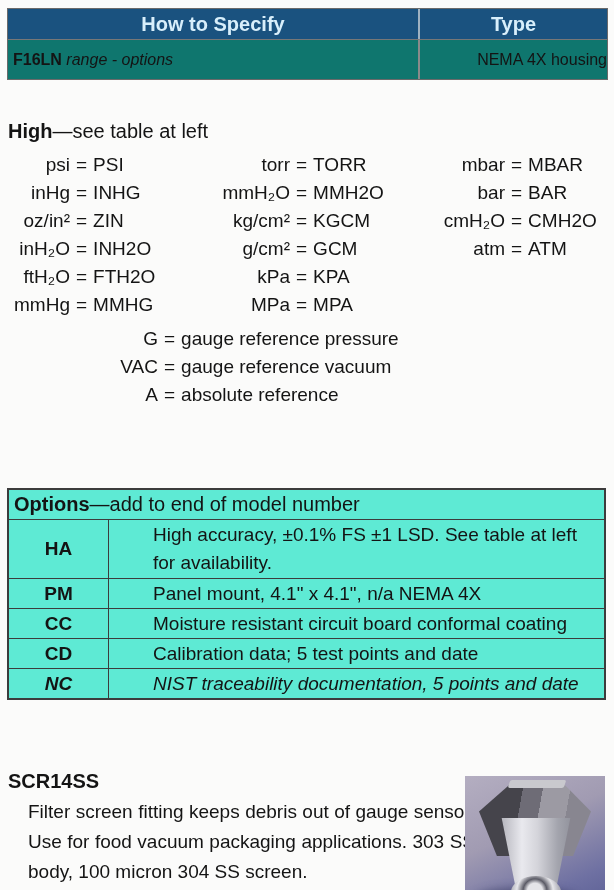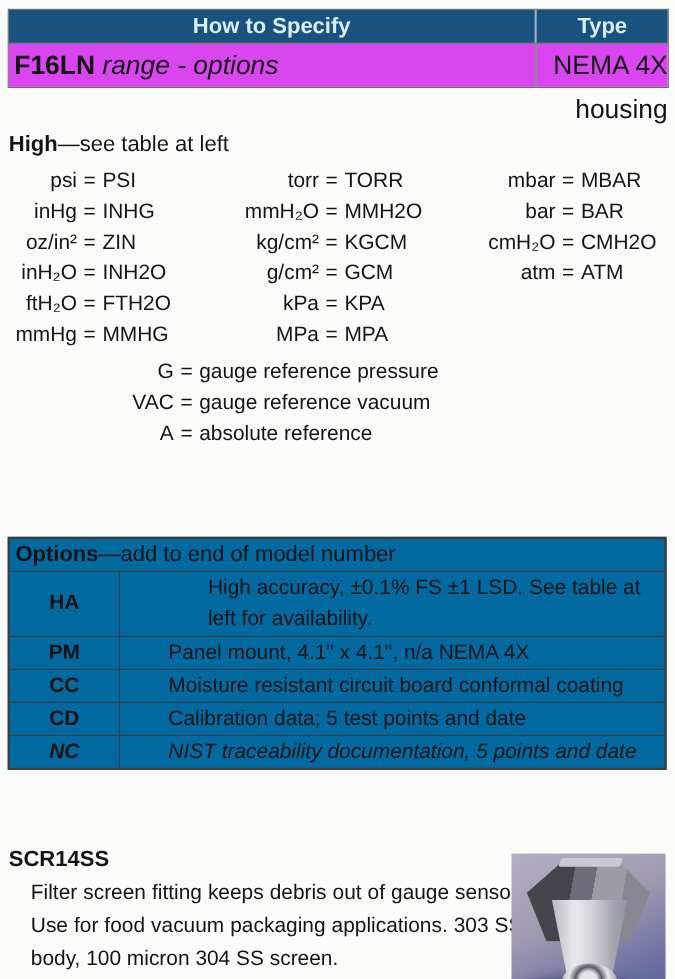--- a/index.html
+++ b/index.html
@@ -20,25 +20,25 @@
     background:#fff;
   }
   .spec-row{display:flex;}
   .spec-head .cell{
     background:#1a527f;color:#d8effb;
     font-weight:bold;font-size:20px;
     height:30px;line-height:30px;text-align:center;
   }
   .spec-head .c1{border-right:2px solid #9fb2c1;}
   .spec-body .cell{
-    height:40px;line-height:40px;font-size:24px;background:#d946ef;
+    height:40px;line-height:40px;font-size:16px;background:#0f766e;
     border-top:1px solid #777;
   }
   .spec-body .c1{border-right:2px solid #8a8a8a;padding-left:5px;}
-  .c1{width:480px;box-sizing:border-box;}
+  .c1{width:412px;box-sizing:border-box;}
   .c2{flex:1;box-sizing:border-box;text-align:right;}
   .model-code{font-weight:bold;}
   .model-pattern{font-style:italic;}
 
   
   .range-section{position:absolute;left:8px;top:119px;width:598px;}
   .sec-heading{font-size:20px;line-height:24px;}
   .sec-heading .hb{font-weight:bold;}
   .unit-grid{
     display:grid;grid-template-columns:200px 235px 163px;
@@ -51,40 +51,40 @@
   .col2 .ul{width:82px;}
   .col3 .ul{width:62px;}
   .ueq{padding:0 6px;}
   .refs{margin-top:6px;font-size:19px;line-height:28px;}
   .ref-item{display:flex;white-space:nowrap;}
   .ref-item .ul{width:150px;}
 
   
   .options-table{
     position:absolute;left:7px;top:488px;width:599px;
-    border:2px solid #3c3c3c;background:#0369a1;box-sizing:border-box;
+    border:2px solid #3c3c3c;background:#5eead4;box-sizing:border-box;
   }
   .opt-head{
     font-size:20px;height:29px;line-height:29px;
     padding-left:5px;border-bottom:1px solid #3c3c3c;
   }
   .opt-head .hb{font-weight:bold;}
   .opt-row{display:flex;border-bottom:1px solid #3c3c3c;}
   .opt-row:last-child{border-bottom:none;font-style:italic;}
   .opt-code{
     width:100px;box-sizing:border-box;border-right:1px solid #3c3c3c;
     font-weight:bold;font-size:19px;text-align:center;
     display:flex;align-items:center;justify-content:center;
   }
   .opt-desc{
     flex:1;font-size:19px;line-height:28px;padding:1px 4px 1px 7px;
     box-sizing:border-box;
     margin-left:37px;
   }
-  .row-tall{min-height:57px;gap:36px;}
+  .row-tall{min-height:57px;}
   .row-std{min-height:29px;}
   .row-std .opt-desc{line-height:29px;padding-top:0;padding-bottom:0;}
 
   
   .accessory{position:absolute;left:8px;top:768px;width:598px;}
   .acc-title{font-size:20px;font-weight:bold;line-height:26px;}
   .acc-desc{
     width:447px;font-size:19px;line-height:30px;
     text-align:justify;margin-top:3px;margin-left:20px;
   }

